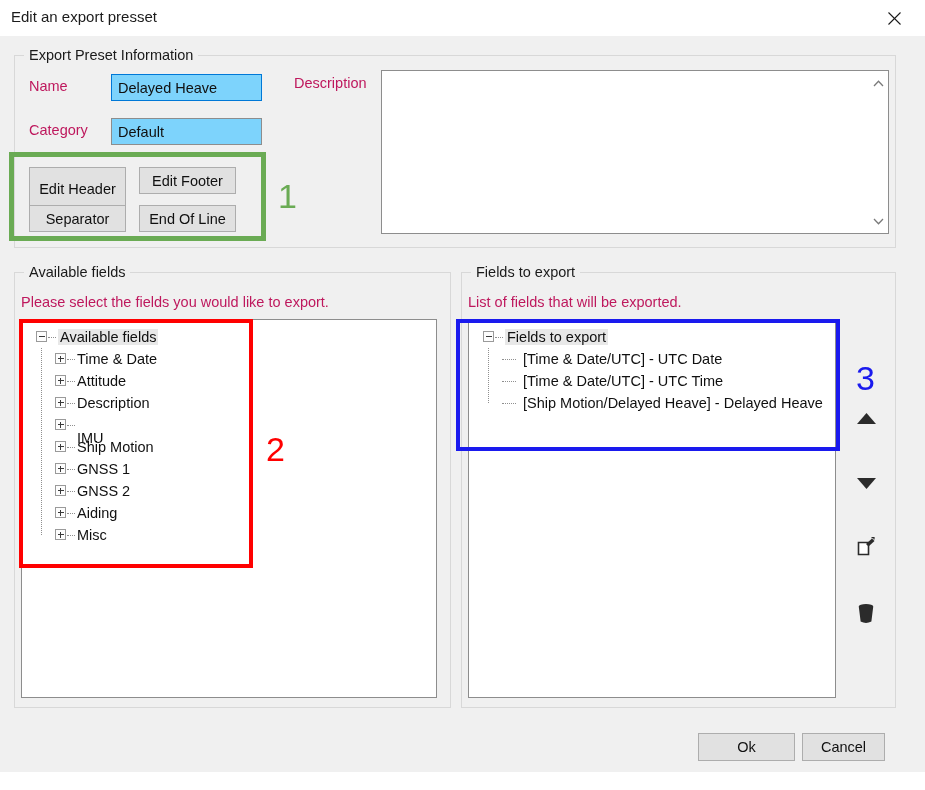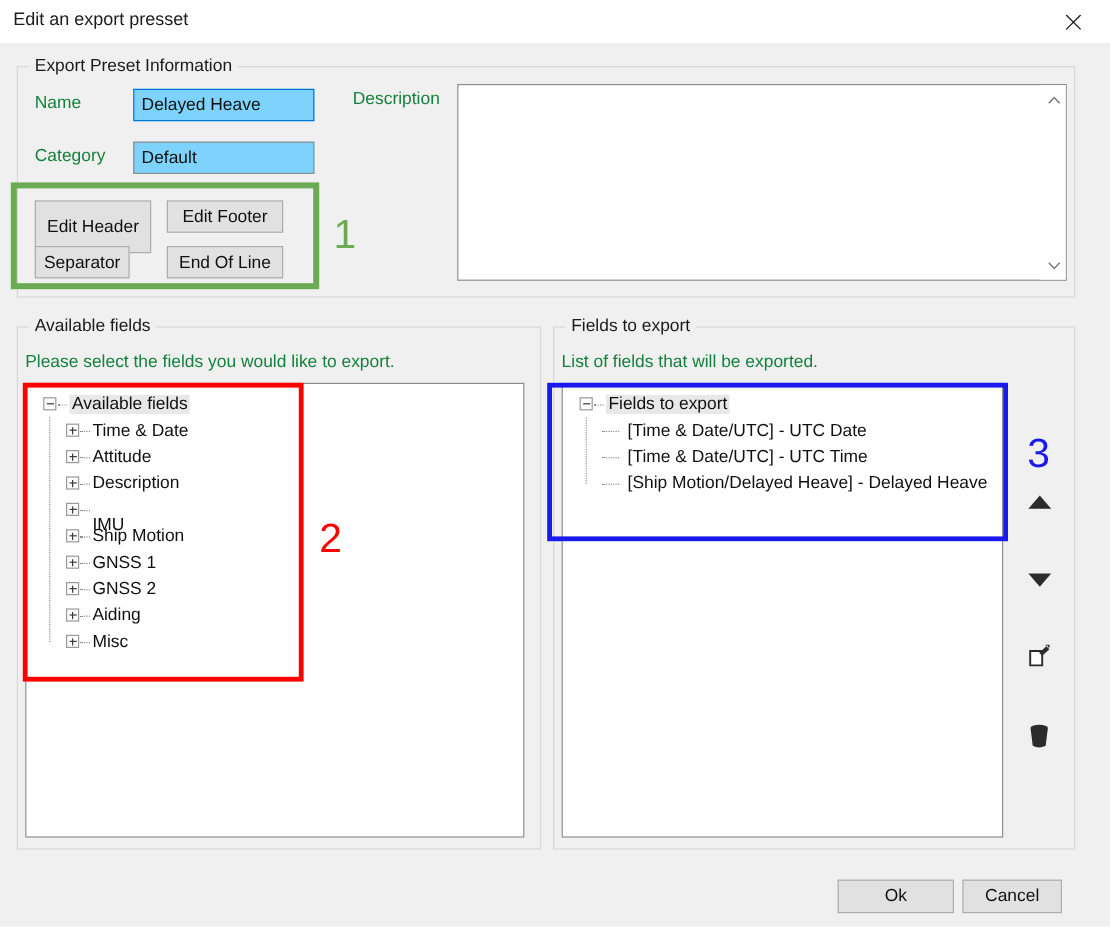--- a/index.html
+++ b/index.html
@@ -73,21 +73,21 @@
     padding: 0 5px;
     font-size: 14.5px;
     color: #1a1a1a;
     white-space: nowrap;
   }
 
   
   .field-label {
     position: absolute;
     font-size: 14.5px;
-    color: #15803d;
+    color: #be185d;
     white-space: nowrap;
   }
   .textbox {
     position: absolute;
     background: #7dd3fc;
     border: 1px solid #8d8d8d;
     box-sizing: border-box;
     font-family: "Liberation Sans", sans-serif;
     font-size: 14.5px;
     color: #101010;
@@ -270,21 +270,21 @@
         <div class="sb-arrow down">
           <svg width="11" height="7" viewBox="0 0 11 7" aria-hidden="true">
             <polyline points="1,1 5.5,5.7 10,1" fill="none" stroke="#7a7a7a" stroke-width="1.3"></polyline>
           </svg>
         </div>
       </div>
     </div>
 
     <div class="btn" style="left:29px; top:131px; width:97px; height:44px;">Edit Header</div>
     <div class="btn" style="left:139px; top:131px; width:97px; height:27px;">Edit Footer</div>
-    <div class="btn" style="left:29px; top:169px; width:79px; height:27px;">Separator</div>
+    <div class="btn" style="left:29px; top:169px; width:97px; height:27px;">Separator</div>
     <div class="btn" style="left:139px; top:169px; width:97px; height:27px;">End Of Line</div>
 
     <div class="groupbox" style="left:14px; top:236px; width:437px; height:436px;">
       <span class="group-legend">Available fields</span>
     </div>
     <div class="field-label" style="left:21px; top:258px;">Please select the fields you would like to export.</div>
 
     <div class="treebox" style="left:21px; top:283px; width:416px; height:379px;">
       <div style="position:absolute; left:0; top:6px; width:100%;">
 

